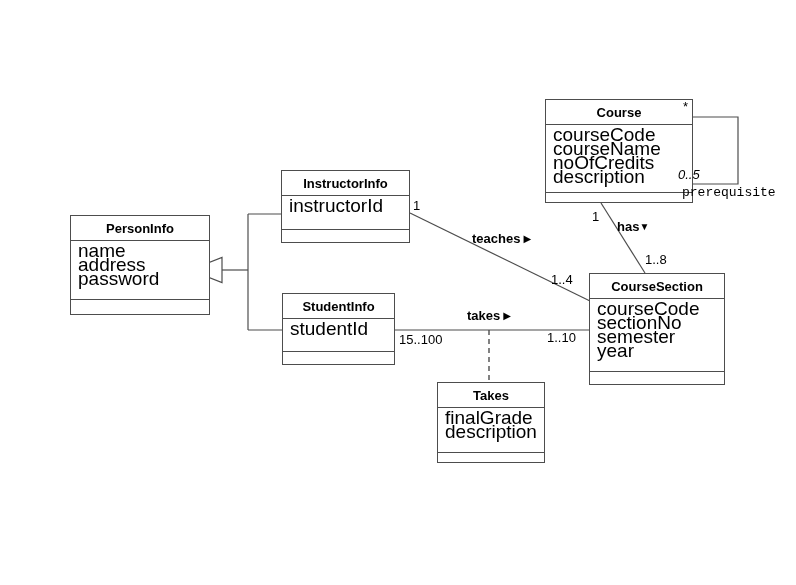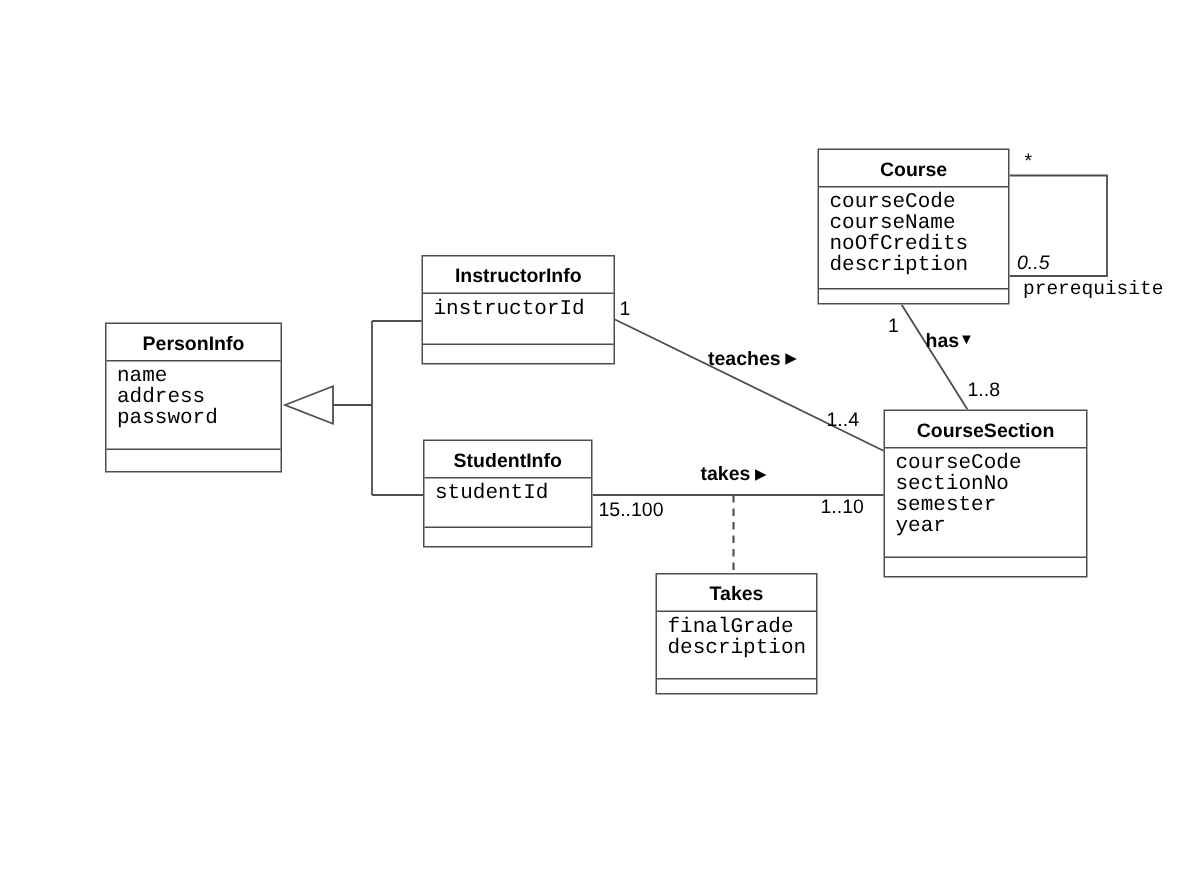--- a/index.html
+++ b/index.html
@@ -38,24 +38,23 @@
     text-align: center;
     padding: 5px 2px 4px 2px;
     flex: 0 0 auto;
     white-space: nowrap;
   }
   .uml-attrs {
     flex: 1 1 auto;
     border-top: 1px solid #4d4d4d;
     border-bottom: 1px solid #4d4d4d;
     padding: 3px 6px 2px 7px;
-    font-size: 14px;
+    font-size: 19px;
     line-height: 14px;
     overflow: hidden;
-    font-family: Liberation Mono, monospace;
   }
   .uml-ops {
     flex: 0 0 auto;
   }
   .edge-label {
     position: absolute;
     z-index: 3;
     font-size: 13px;
     line-height: 13px;
     white-space: nowrap;
@@ -98,21 +97,21 @@
 
     <line x1="395" y1="330" x2="590" y2="330" stroke="#4d4d4d" stroke-width="1.2"></line>
 
     <line x1="489" y1="330" x2="489" y2="382" stroke="#4d4d4d" stroke-width="1.4" stroke-dasharray="5,4"></line>
 
     <line x1="601" y1="203" x2="645" y2="273" stroke="#4d4d4d" stroke-width="1.2"></line>
 
     <polyline points="673,117 738,117 738,184 673,184" fill="none" stroke="#4d4d4d" stroke-width="1.2"></polyline>
   </svg>
 
-  <div class="uml-class" style="left:70px; top:215px; width:118px; height:100px;">
+  <div class="uml-class" style="left:70px; top:215px; width:140px; height:100px;">
     <div class="uml-title">PersonInfo</div>
     <div class="uml-attrs">
       <div>name</div>
       <div>address</div>
       <div>password</div>
     </div>
     <div class="uml-ops" style="height:14px;"></div>
   </div>
 
   <div class="uml-class" style="left:281px; top:170px; width:129px; height:73px;justify-content:center;">
@@ -124,21 +123,21 @@
   </div>
 
   <div class="uml-class" style="left:282px; top:293px; width:113px; height:72px;">
     <div class="uml-title">StudentInfo</div>
     <div class="uml-attrs">
       <div>studentId</div>
     </div>
     <div class="uml-ops" style="height:12px;"></div>
   </div>
 
-  <div class="uml-class" style="left:545px; top:99px; width:128px; height:104px;">
+  <div class="uml-class" style="left:545px; top:99px; width:148px; height:104px;">
     <div class="uml-title">Course</div>
     <div class="uml-attrs">
       <div>courseCode</div>
       <div>courseName</div>
       <div>noOfCredits</div>
       <div>description</div>
     </div>
     <div class="uml-ops" style="height:9px;"></div>
   </div>
 

